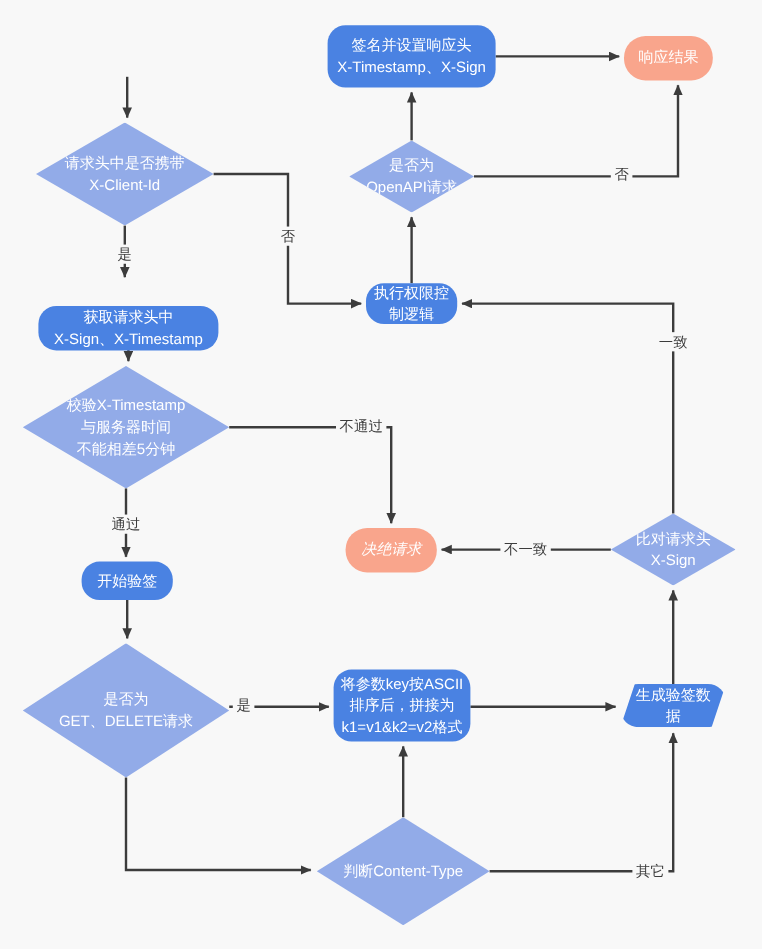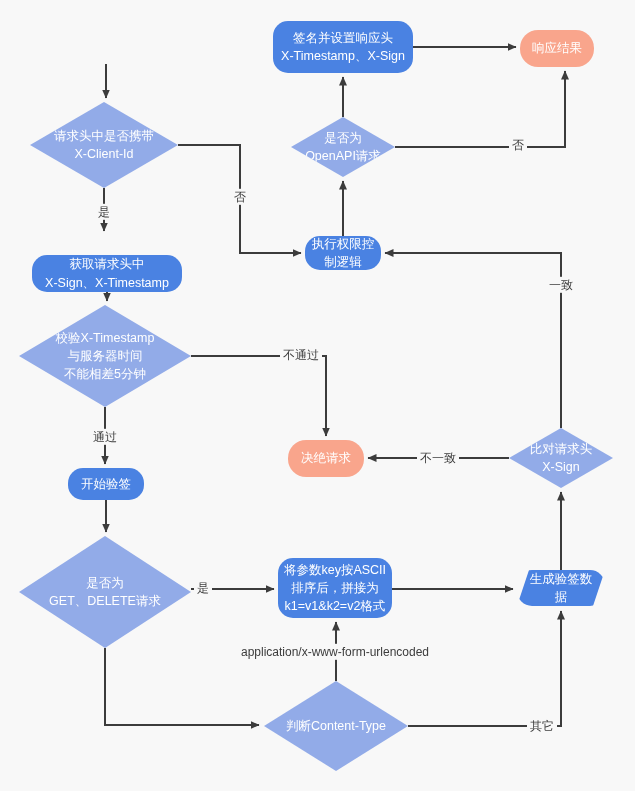--- a/index.html
+++ b/index.html
@@ -84,37 +84,36 @@
 k1=v1&amp;k2=v2格式</div>
 
   <div class="node decision" style="left:264px;top:681px;width:144px;height:90px;">判断Content-Type</div>
 
   <div class="node io" style="left:517px;top:570px;width:88px;height:36px;">生成验签数
 据</div>
 
   <div class="node decision" style="left:509px;top:428px;width:104px;height:60px;">比对请求头
 X-Sign</div>
 
-  <div class="node terminal" style="left:288px;top:440px;width:76px;height:37px;">决绝请求</div>
+  <div class="node terminal" style="left:288px;top:440px;width:76px;height:37px;font-style:italic;">决绝请求</div>
 
   <div class="node process" style="left:305px;top:236px;width:76px;height:34px;">执行权限控
 制逻辑</div>
 
   <div class="node decision" style="left:291px;top:117px;width:104px;height:60px;">是否为
 OpenAPI请求</div>
 
   <div class="node process" style="left:273px;top:21px;width:140px;height:52px;">签名并设置响应头
 X-Timestamp、X-Sign</div>
 
   <div class="node terminal" style="left:520px;top:30px;width:74px;height:37px;">响应结果</div>
 
   <div class="elabel" style="left:104px;top:212px;">是</div>
   <div class="elabel" style="left:240px;top:197px;">否</div>
   <div class="elabel" style="left:105px;top:437px;">通过</div>
   <div class="elabel" style="left:301px;top:355px;">不通过</div>
   <div class="elabel" style="left:203px;top:588px;">是</div>
-  <div class="elabel" style="left:335px;top:652px;">application/x-www-form-urlencoded</div>
   <div class="elabel" style="left:542px;top:726px;">其它</div>
   <div class="elabel" style="left:438px;top:458px;">不一致</div>
   <div class="elabel" style="left:561px;top:253px;margin-top:32px;">一致</div>
   <div class="elabel" style="left:518px;top:145px;">否</div>
 
 </div>
 
 </body></html>

